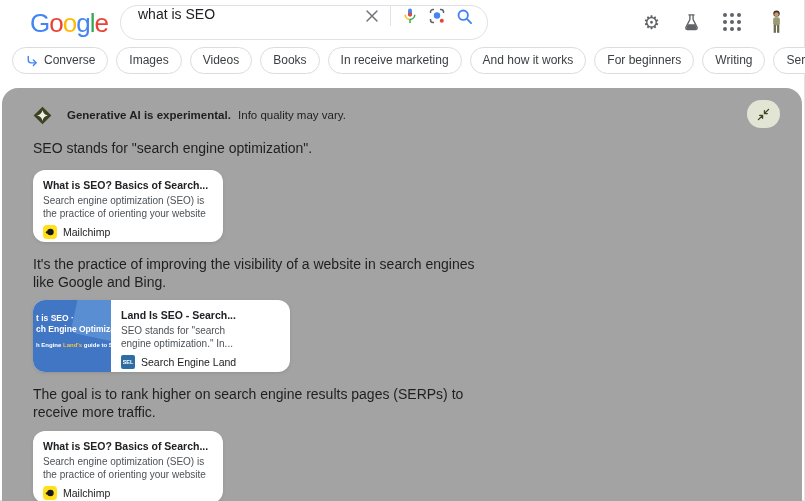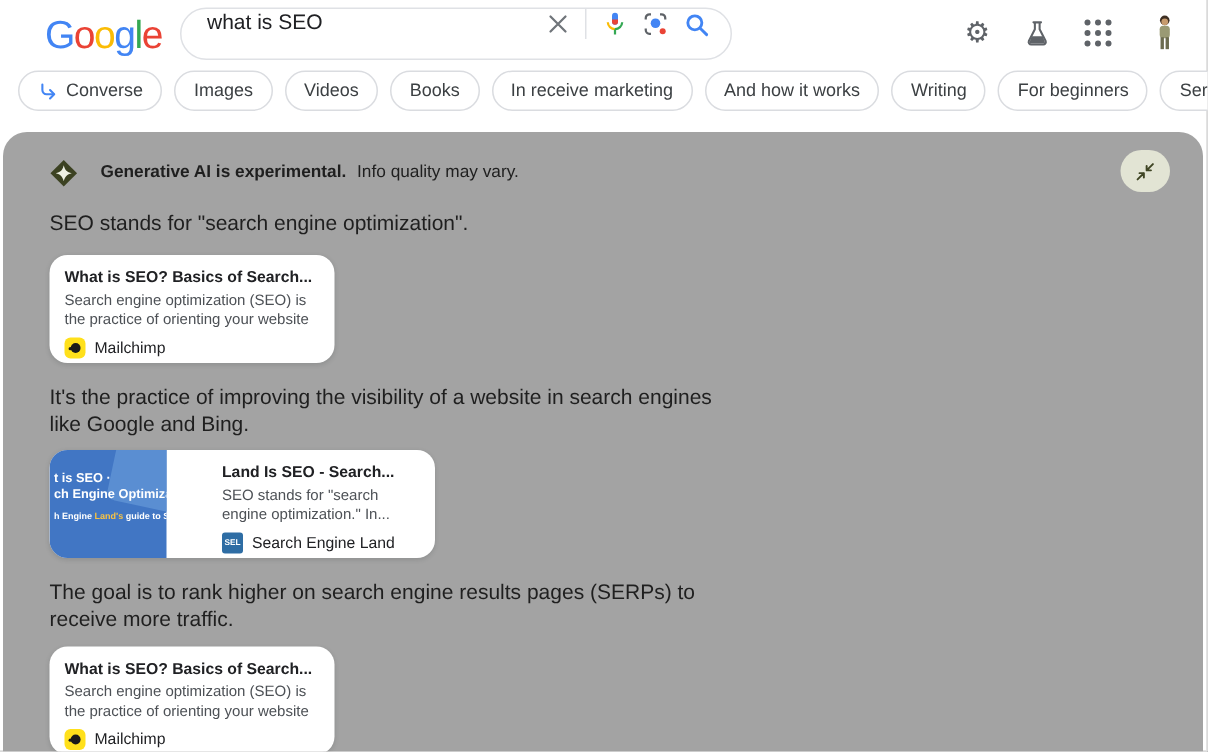--- a/index.html
+++ b/index.html
@@ -73,21 +73,21 @@
   .card-sm { width:190px; height:72px; padding:9px 10px; margin-top:13px; overflow:hidden; }
   .card-sm.last { margin-top:10px; }
   .card-title { font-size:10.5px; font-weight:bold; color:#202124; white-space:nowrap; overflow:hidden; }
   .card-desc { font-size:10px; line-height:12.5px; color:#4d5156; margin-top:4px; height:25px; overflow:hidden; }
   .card-src { display:flex; align-items:center; gap:6px; margin-top:5px; font-size:10.5px; color:#202124; }
 
   .fav { width:14px; height:14px; border-radius:4px; display:flex; align-items:center; justify-content:center; flex-shrink:0; }
   .fav-mc { background:#ffe01b; }
   .fav-sel { background:#2e6da4; color:#fff; font-size:5.5px; font-weight:bold; letter-spacing:0; border-radius:2px; }
 
-  .card-lg { width:257px; height:72px; margin-top:9px; display:flex; overflow:hidden; padding:0;justify-content:space-between; }
+  .card-lg { width:257px; height:72px; margin-top:9px; display:flex; overflow:hidden; padding:0; }
   .thumb {
     width:78px; flex-shrink:0; background:#4176c4; color:#fff; position:relative;
     padding:13px 0 0 3px; overflow:hidden;
   }
   .thumb::before {
     content:""; position:absolute; right:-12px; top:-10px; width:48px; height:48px;
     background:#5a8ed2; border-radius:6px; transform:rotate(12deg);
   }
   .thumb-line { position:relative; font-weight:bold; font-size:8.5px; line-height:11px; white-space:nowrap; }
   .thumb-line3 { position:relative; font-size:6px; margin-top:7px; white-space:nowrap; font-weight:bold; }
@@ -191,24 +191,24 @@
   <div class="chip">
       <span>Books</span>
     </div>
   <div class="chip">
       <span>In receive marketing</span>
     </div>
   <div class="chip">
       <span>And how it works</span>
     </div>
   <div class="chip">
+      <span>For beginners</span>
+    </div>
+  <div class="chip">
       <span>Writing</span>
-    </div>
-  <div class="chip">
-      <span>For beginners</span>
     </div>
   <div class="chip">
       <span>Services</span>
     </div>
 
 </div>
 
 <div class="ai-section">
 
   <div class="banner">

